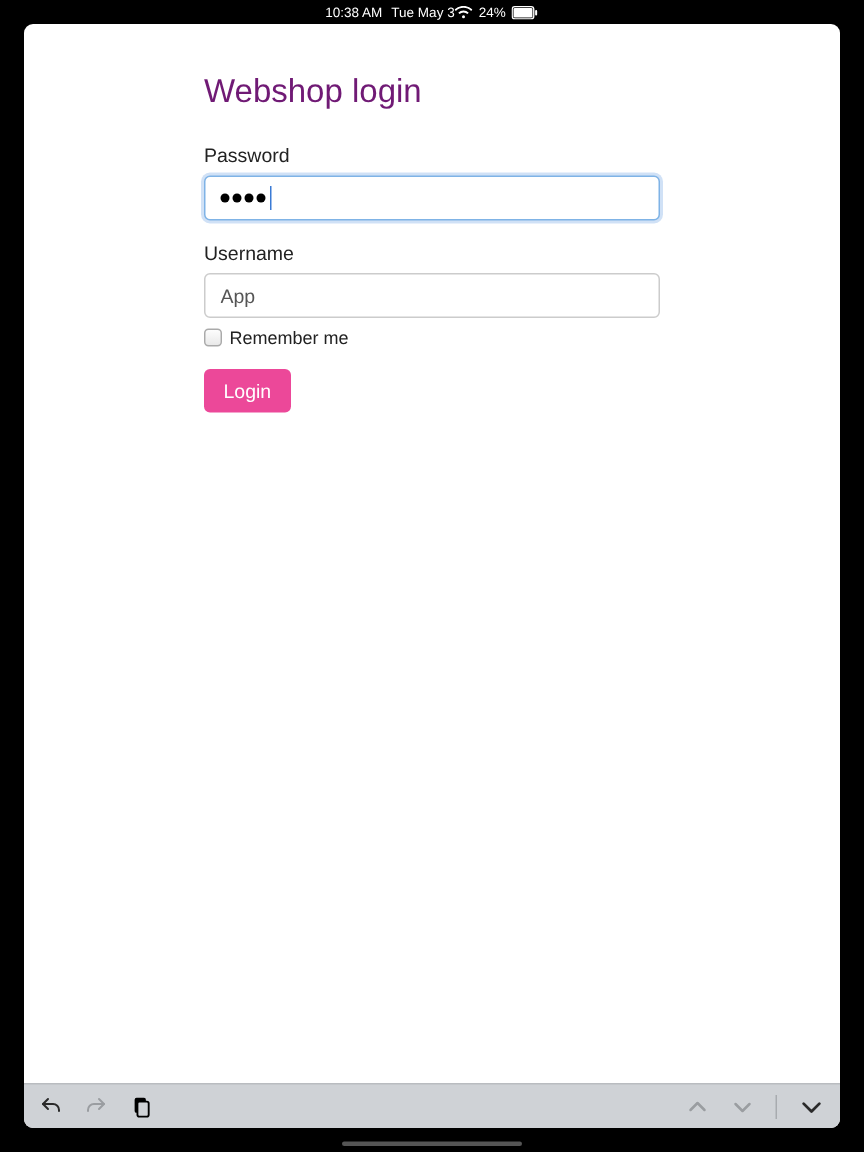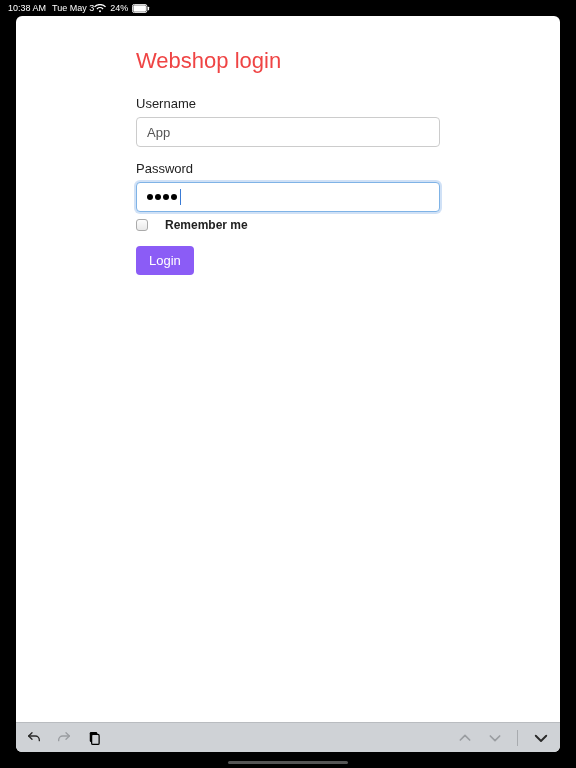--- a/index.html
+++ b/index.html
@@ -1,32 +1,32 @@
 <!DOCTYPE html>
 <html><head>
   <meta charset="utf-8">
   <style>
     * { margin: 0; padding: 0; box-sizing: border-box; }
     html, body { width: 576px; height: 768px; font-family: -apple-system, BlinkMacSystemFont, "Segoe UI", Helvetica, Arial, sans-serif; background: #000; }
     .device-frame { width: 576px; height: 768px; background: #000; position: relative; }
     .status-bar {
-      height: 16px; display: flex; align-items: center; justify-content: flex-start;
+      height: 16px; display: flex; align-items: center; justify-content: center;
       padding: 0 8px; color: #fff; font-size: 9px; font-weight: 500;
     }
     .status-left { display: flex; align-items: center; gap: 6px; }
     .status-right { display: flex; align-items: center; gap: 4px; }
     .wifi-icon svg, .battery-icon svg { display: block; }
     .app-area {
       position: absolute; top: 16px; left: 16px; right: 16px; bottom: 16px;
       background: #fff; border-radius: 6px; overflow: hidden; display: flex; flex-direction: column;
     }
     .content {
       flex: 1; padding: 32px 120px 20px 120px; overflow: auto;
     }
-    h2.page-title { font-size: 22px; font-weight: 500; color: #ef4444; margin-bottom: 22px; }
+    h2.page-title { font-size: 22px; font-weight: 500; color: #701a75; margin-bottom: 22px; }
     .form-group { margin-bottom: 14px; }
     .form-label { display: block; font-size: 13px; color: #222; margin-bottom: 6px; }
     .form-input {
       width: 100%; height: 30px; border: 1px solid #ccc; border-radius: 4px;
       padding: 0 10px; font-size: 13px; color: #555; background: #fff;
       outline: none;
     }
     .password-dots {
       display: flex; align-items: center; height: 100%; gap: 2px; position: relative;
     }
@@ -34,28 +34,28 @@
       width: 6px; height: 6px; background: #000; border-radius: 50%;
     }
     .password-dots .cursor {
       width: 1px; height: 16px; background: #3a7bd5; margin-left: 1px;
     }
     .password-wrapper {
       width: 100%; height: 30px; border: 1px solid #7fb3e6; border-radius: 4px;
       padding: 0 10px; box-shadow: 0 0 0 2px rgba(120,170,230,0.35);
       display: flex; align-items: center; background: #fff;
     }
-    .checkbox-row { display: flex; align-items: center; gap: 17px; margin-top: -8px; margin-bottom: 14px; font-weight: bold; }
+    .checkbox-row { display: flex; align-items: center; gap: 5px; margin-top: -8px; margin-bottom: 14px; }
     .checkbox {
       width: 12px; height: 12px; border: 1px solid #aaa; border-radius: 3px;
       background: linear-gradient(#fdfdfd, #e9e9e9);
     }
     .checkbox-label { font-size: 12px; color: #222; }
     .login-btn {
-      background: #8b5cf6; color: #fff; border: none; border-radius: 4px;
+      background: #ec4899; color: #fff; border: none; border-radius: 4px;
       padding: 7px 13px; font-size: 13px; cursor: pointer;
     }
     .toolbar {
       height: 30px; background: #cfd2d6; display: flex; align-items: center;
       padding: 0 10px; justify-content: space-between; border-top: 1px solid #b9bcc0;
     }
     .toolbar-left, .toolbar-right { display: flex; align-items: center; gap: 14px; }
     .tb-btn { color: #2a2a2a; display: flex; align-items: center; justify-content: center; }
     .tb-btn.disabled { color: #9a9da1; }
     .tb-divider { width: 1px; height: 16px; background: #a8abaf; }
@@ -89,35 +89,35 @@
           </svg>
       </span>
     </div>
   </div>
 
   <div class="app-area">
     <div class="content">
       <h2 class="page-title">Webshop login</h2>
 
       <div class="form-group">
-        <label class="form-label">Username</label>
-        <input class="form-input" type="text" value="App" style="">
-      </div>
-
-      <div class="form-group">
         <label class="form-label">Password</label>
         <div class="password-wrapper">
           <div class="password-dots">
             <span class="dot"></span>
               <span class="dot"></span>
               <span class="dot"></span>
               <span class="dot"></span>
             <span class="cursor"></span>
           </div>
         </div>
+      </div>
+
+      <div class="form-group">
+        <label class="form-label">Username</label>
+        <input class="form-input" type="text" value="App" style="">
       </div>
 
       <div class="checkbox-row">
         <span class="checkbox"></span>
         <span class="checkbox-label">Remember me</span>
       </div>
 
       <button class="login-btn">Login</button>
     </div>
 

